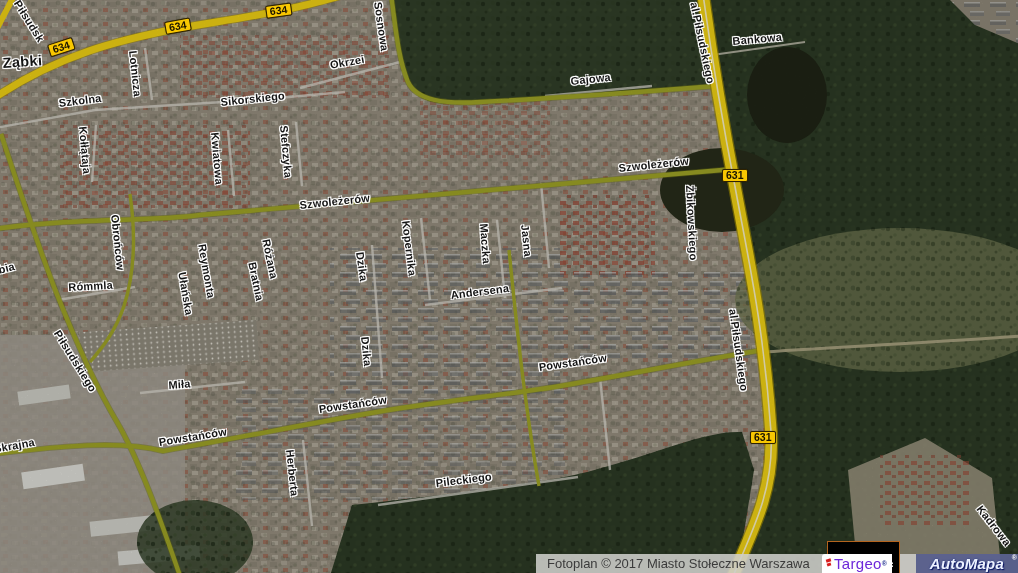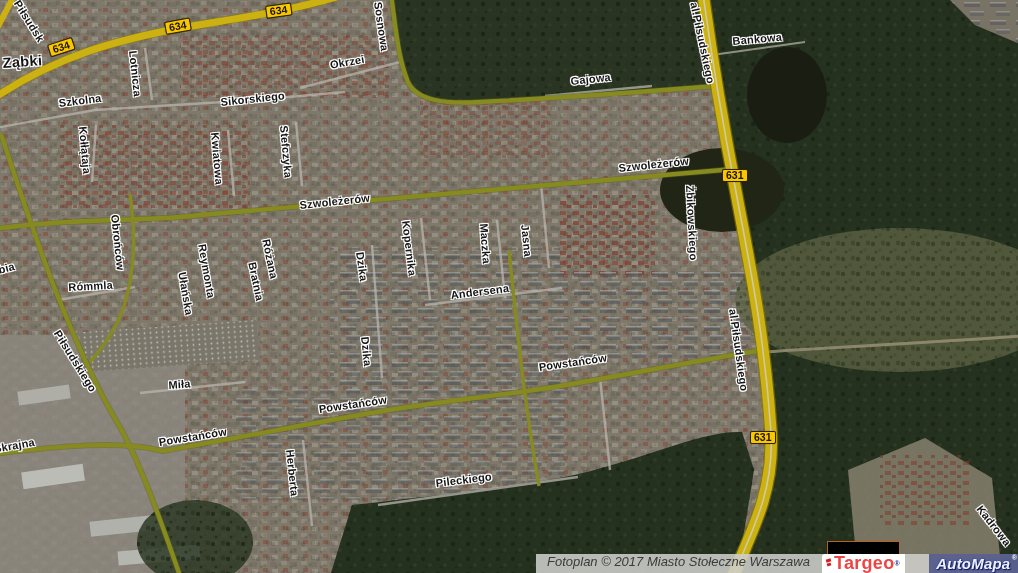--- a/index.html
+++ b/index.html
@@ -13,32 +13,32 @@
           text-shadow:-1px -1px 0 #fff,1px -1px 0 #fff,-1px 1px 0 #fff,1px 1px 0 #fff,0 0 2px #fff,0 0 2px #fff;}
   .slabel.town{font-size:14.5px;letter-spacing:.4px;}
   
   #badges{position:absolute;left:0;top:0;width:100%;height:100%;z-index:4;pointer-events:none;}
   .badge{position:absolute;transform-origin:0 0;background:#f8c701;border:1.5px solid #2e2200;
          border-radius:2px;color:#1a1400;font-weight:bold;font-size:10.5px;line-height:11px;
          padding:0 3px;box-shadow:0 0 1px rgba(0,0,0,.6);}
   
   .fotobar{position:absolute;left:536px;top:554px;width:482px;height:19px;z-index:5;
            background:rgba(206,206,203,.88);color:#3b3b3b;font-size:13px;
-           display:flex;align-items:flex-start;padding-left:11px;box-sizing:border-box;font-style:italic;}
+           display:flex;align-items:center;padding-left:11px;box-sizing:border-box;}
   .powered{position:absolute;left:827px;top:541px;z-index:6;background:#000;color:#fff;
            font-family:"DejaVu Sans Mono",monospace;font-size:9.5px;font-weight:bold;
            line-height:12px;padding:16px 4px;border:1px solid #b4641e;border-bottom:none;}
   .logobar{position:absolute;left:822px;top:554px;width:196px;height:19px;z-index:6;display:flex;}
   .targeo-box{background:#fff;border-radius:3px 0 0 0;display:flex;align-items:center;
               padding:0 5px 0 4px;}
   .t-mark{position:relative;width:7px;height:11px;margin-right:1px;}
   .t-mark i{position:absolute;display:block;width:5px;height:3px;background:#d81e1e;transform:rotate(-18deg);}
   .t-mark i:first-child{left:0;top:1px;}
   .t-mark i:last-child{left:1px;top:5px;width:4px;}
-  .targeo-txt{color:#ef4444;font-weight:bold;font-size:18px;letter-spacing:.3px;line-height:17px;}
+  .targeo-txt{color:#6d28d9;font-weight:normal;font-size:15px;letter-spacing:.3px;line-height:17px;}
   .targeo-r{color:#20308f;font-size:7px;font-weight:bold;vertical-align:top;line-height:9px;}
   .automapa-box{flex:1;background:rgba(28,38,112,.62);display:flex;align-items:center;
                 justify-content:center;position:relative;margin-left:24px;}
   .automapa-txt{color:#edf2ff;font-weight:bold;font-style:italic;font-size:15px;letter-spacing:.2px;
                 text-shadow:1px 1px 1px #0a1560,0 0 2px #24388f;}
   .automapa-r{color:#fff;font-size:7px;font-weight:bold;position:absolute;right:1px;top:0;}
 </style>
 </head>
 <body>
 

